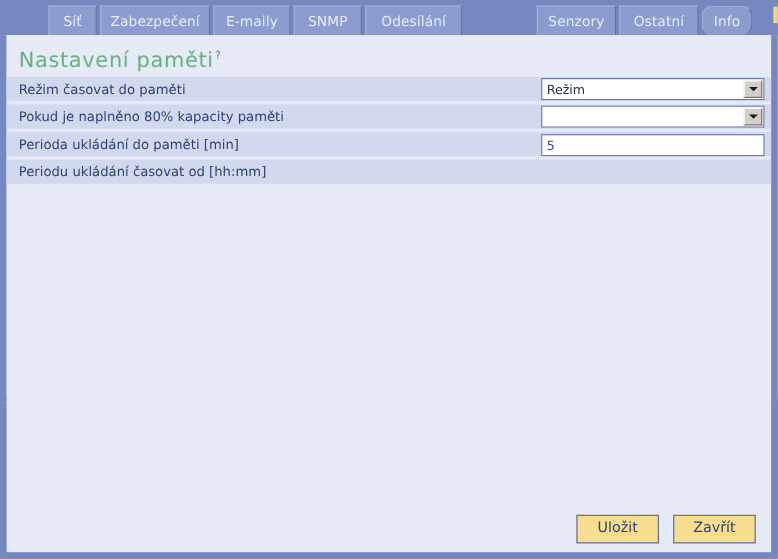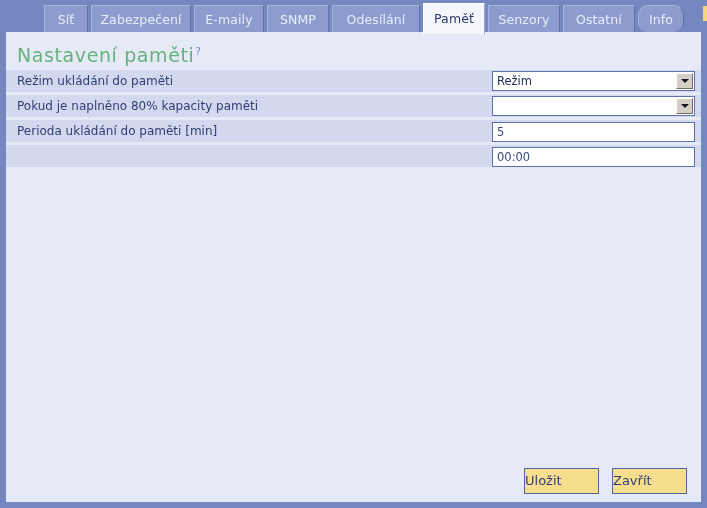--- a/index.html
+++ b/index.html
@@ -217,56 +217,55 @@
     position: absolute;
     top: 0;
     height: 26px;
     background: #f7de8e;
     border: 1px solid #4f63a0;
     box-sizing: border-box;
     color: #2f3f74;
     font-family: "DejaVu Sans", "Liberation Sans", sans-serif;
     font-size: 13px;
     line-height: 24px;
-    text-align: left;
+    text-align: center;
     cursor: pointer;
     padding: 0;
   }
   #save-button  { left: 518px; width: 75px; }
   #close-button { left: 606px; width: 75px; }
 </style>
 </head>
 <body>
 
 <div id="window">
 
   <div id="tabbar">
     <div class="tab" id="tab-0" style="left: 28px; width: 44px;"><span>Síť</span></div>
     <div class="tab" id="tab-1" style="left: 75px; width: 100px;"><span>Zabezpečení</span></div>
     <div class="tab" id="tab-2" style="left: 178px; width: 70px;"><span>E-maily</span></div>
     <div class="tab" id="tab-3" style="left: 251px; width: 62px;"><span>SNMP</span></div>
     <div class="tab" id="tab-4" style="left: 316px; width: 88px;"><span>Odesílání</span></div>
-    <div class="tab active" id="tab-5" style="left: 407px; width: 62px;"><span>Paměť</span></div>
     <div class="tab" id="tab-6" style="left: 472px; width: 72px;"><span>Senzory</span></div>
     <div class="tab" id="tab-7" style="left: 547px; width: 72px;"><span>Ostatní</span></div>
     <div class="tab" id="tab-8" style="left: 622px; width: 46px; border-radius: 10px;"><span>Info</span></div>
     <div id="tab-indicator"></div>
   </div>
 
   <div id="panel">
     <div id="panel-inner">
 
       <div id="page-title">
         <span>Nastavení paměti</span><span class="help-mark">?</span>
       </div>
 
       <div id="form-rows">
 
         <div class="form-row">
-          <div class="row-label">Režim ukládání do paměti</div>
+          <div class="row-label">Režim časovat do paměti</div>
           <div class="row-control">
             <div class="ui-select">
               <span class="sel-value">Režim</span>
               <span class="sel-arrow"></span>
             </div>
           </div>
         </div>
 
         <div class="form-row">
           <div class="row-label">Pokud je naplněno 80% kapacity paměti</div>
@@ -278,23 +277,21 @@
         </div>
 
         <div class="form-row">
           <div class="row-label">Perioda ukládání do paměti [min]</div>
           <div class="row-control">
             <input class="ui-input" type="text" value="5" style="">
           </div>
         </div>
 
         <div class="form-row">
-          <div class="row-control">
-            <input class="ui-input" type="text" value="00:00" style="">
-          </div>
+          <div class="row-label">Periodu ukládání časovat od [hh:mm]</div>
         </div>
 
       </div>
 
       <div id="footer">
         <button class="ui-button" id="save-button">Uložit</button>
         <button class="ui-button" id="close-button">Zavřít</button>
       </div>
 
     </div>

